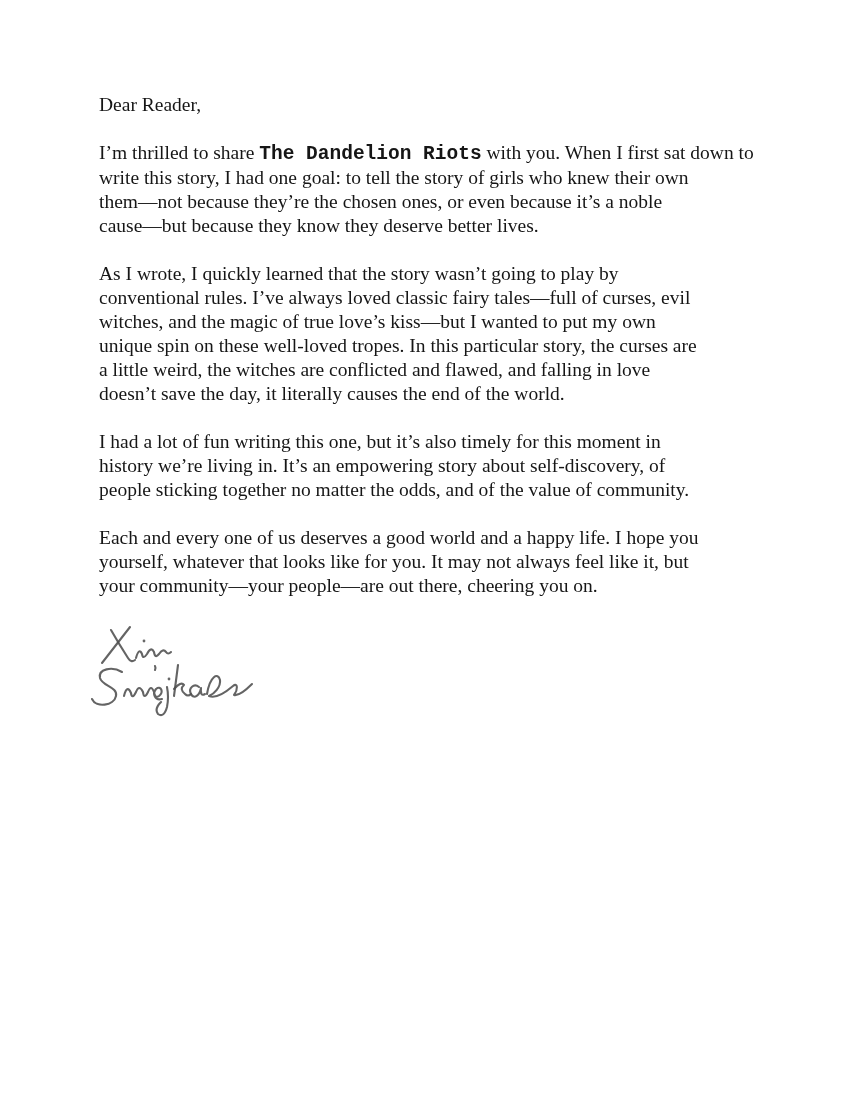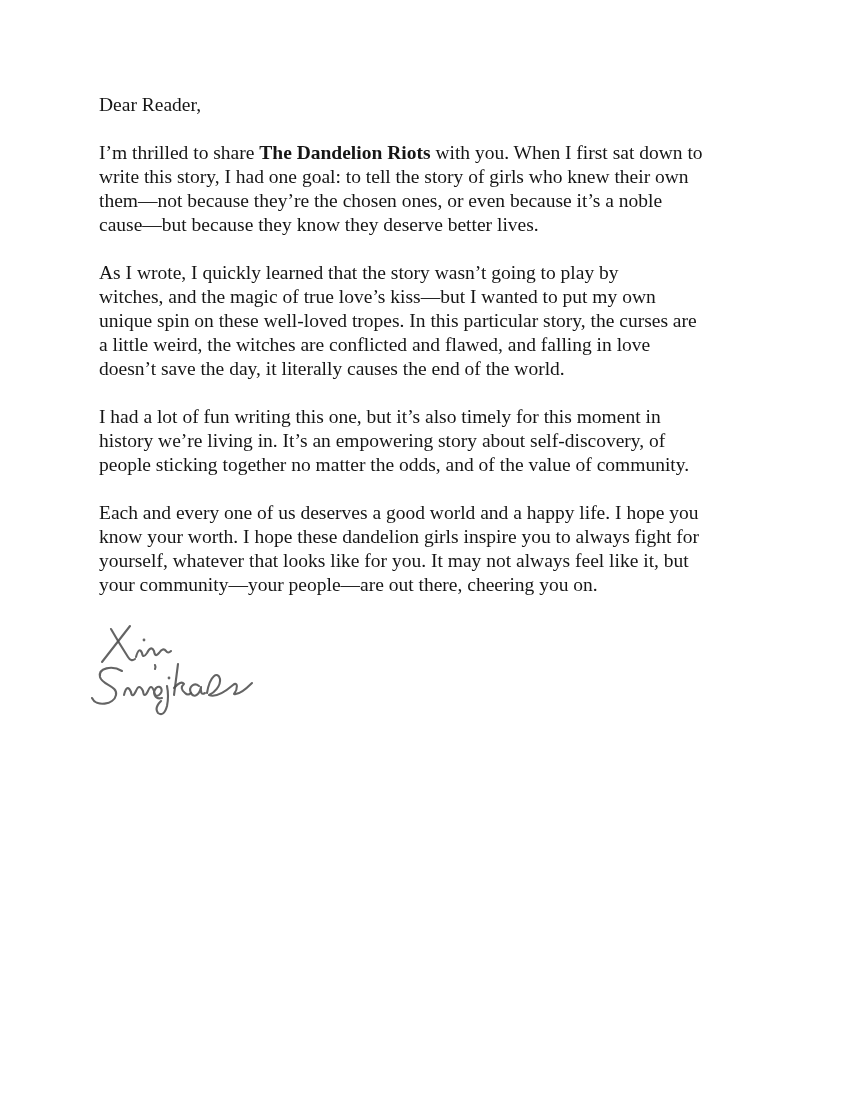--- a/index.html
+++ b/index.html
@@ -19,21 +19,21 @@
   .letter {
     position: absolute;
     left: 99px;
     top: 93px;
     width: 680px;
     font-size: 19.5px;
     line-height: 24px;
   }
   .para { margin: 0 0 24px 0; padding: 0; }
   .line { white-space: nowrap; }
-  .bold { font-weight: bold; }
+  .bold { font-weight: bold; font-family: Liberation Mono, monospace; }
   .ital { }
   .closing { margin: 0 0 0 182px; }
   .sig-wrap {
     margin: 2px 0 0 -13px;
     width: 190px;
     height: 95px;
   }
   .sig-wrap svg { display: block; }
   .sig-stroke {
     fill: none;
@@ -55,35 +55,35 @@
 
     <div class="para">
       <div class="line"><span>I’m thrilled to share </span><span class="bold">The Dandelion Riots</span><span> with you. When I first sat down to</span></div>
       <div class="line">write this story, I had one goal: to tell the story of girls who knew their own</div>
       <div class="line">them—not because they’re the chosen ones, or even because it’s a noble</div>
       <div class="line">cause—but because they know they deserve better lives.</div>
     </div>
 
     <div class="para">
       <div class="line">As I wrote, I quickly learned that the story wasn’t going to play by</div>
+      <div class="line">conventional rules. I’ve always loved classic fairy tales—full of curses, evil</div>
       <div class="line">witches, and the magic of true love’s kiss—but I wanted to put my own</div>
       <div class="line"><span>unique spin on these well-loved tropes. In </span><span class="ital">this</span><span> particular story, the curses are</span></div>
       <div class="line">a little weird, the witches are conflicted and flawed, and falling in love</div>
       <div class="line">doesn’t save the day, it literally causes the end of the world.</div>
     </div>
 
     <div class="para">
       <div class="line">I had a lot of fun writing this one, but it’s also timely for this moment in</div>
       <div class="line">history we’re living in. It’s an empowering story about self-discovery, of</div>
       <div class="line">people sticking together no matter the odds, and of the value of community.</div>
     </div>
 
     <div class="para">
       <div class="line">Each and every one of us deserves a good world and a happy life. I hope you</div>
-      <div class="line">know your worth. I hope these dandelion girls inspire you to always fight for</div>
       <div class="line">yourself, whatever that looks like for you. It may not always feel like it, but</div>
       <div class="line">your community—your people—are out there, cheering you on.</div>
     </div>
 
 
 
     <div class="sig-wrap">
       <svg width="190" height="95" viewBox="0 0 190 95" role="img" aria-label="Kim Smejkal">
 
         <path class="sig-stroke" d="M16,41 Q30,23 44,5"></path>

